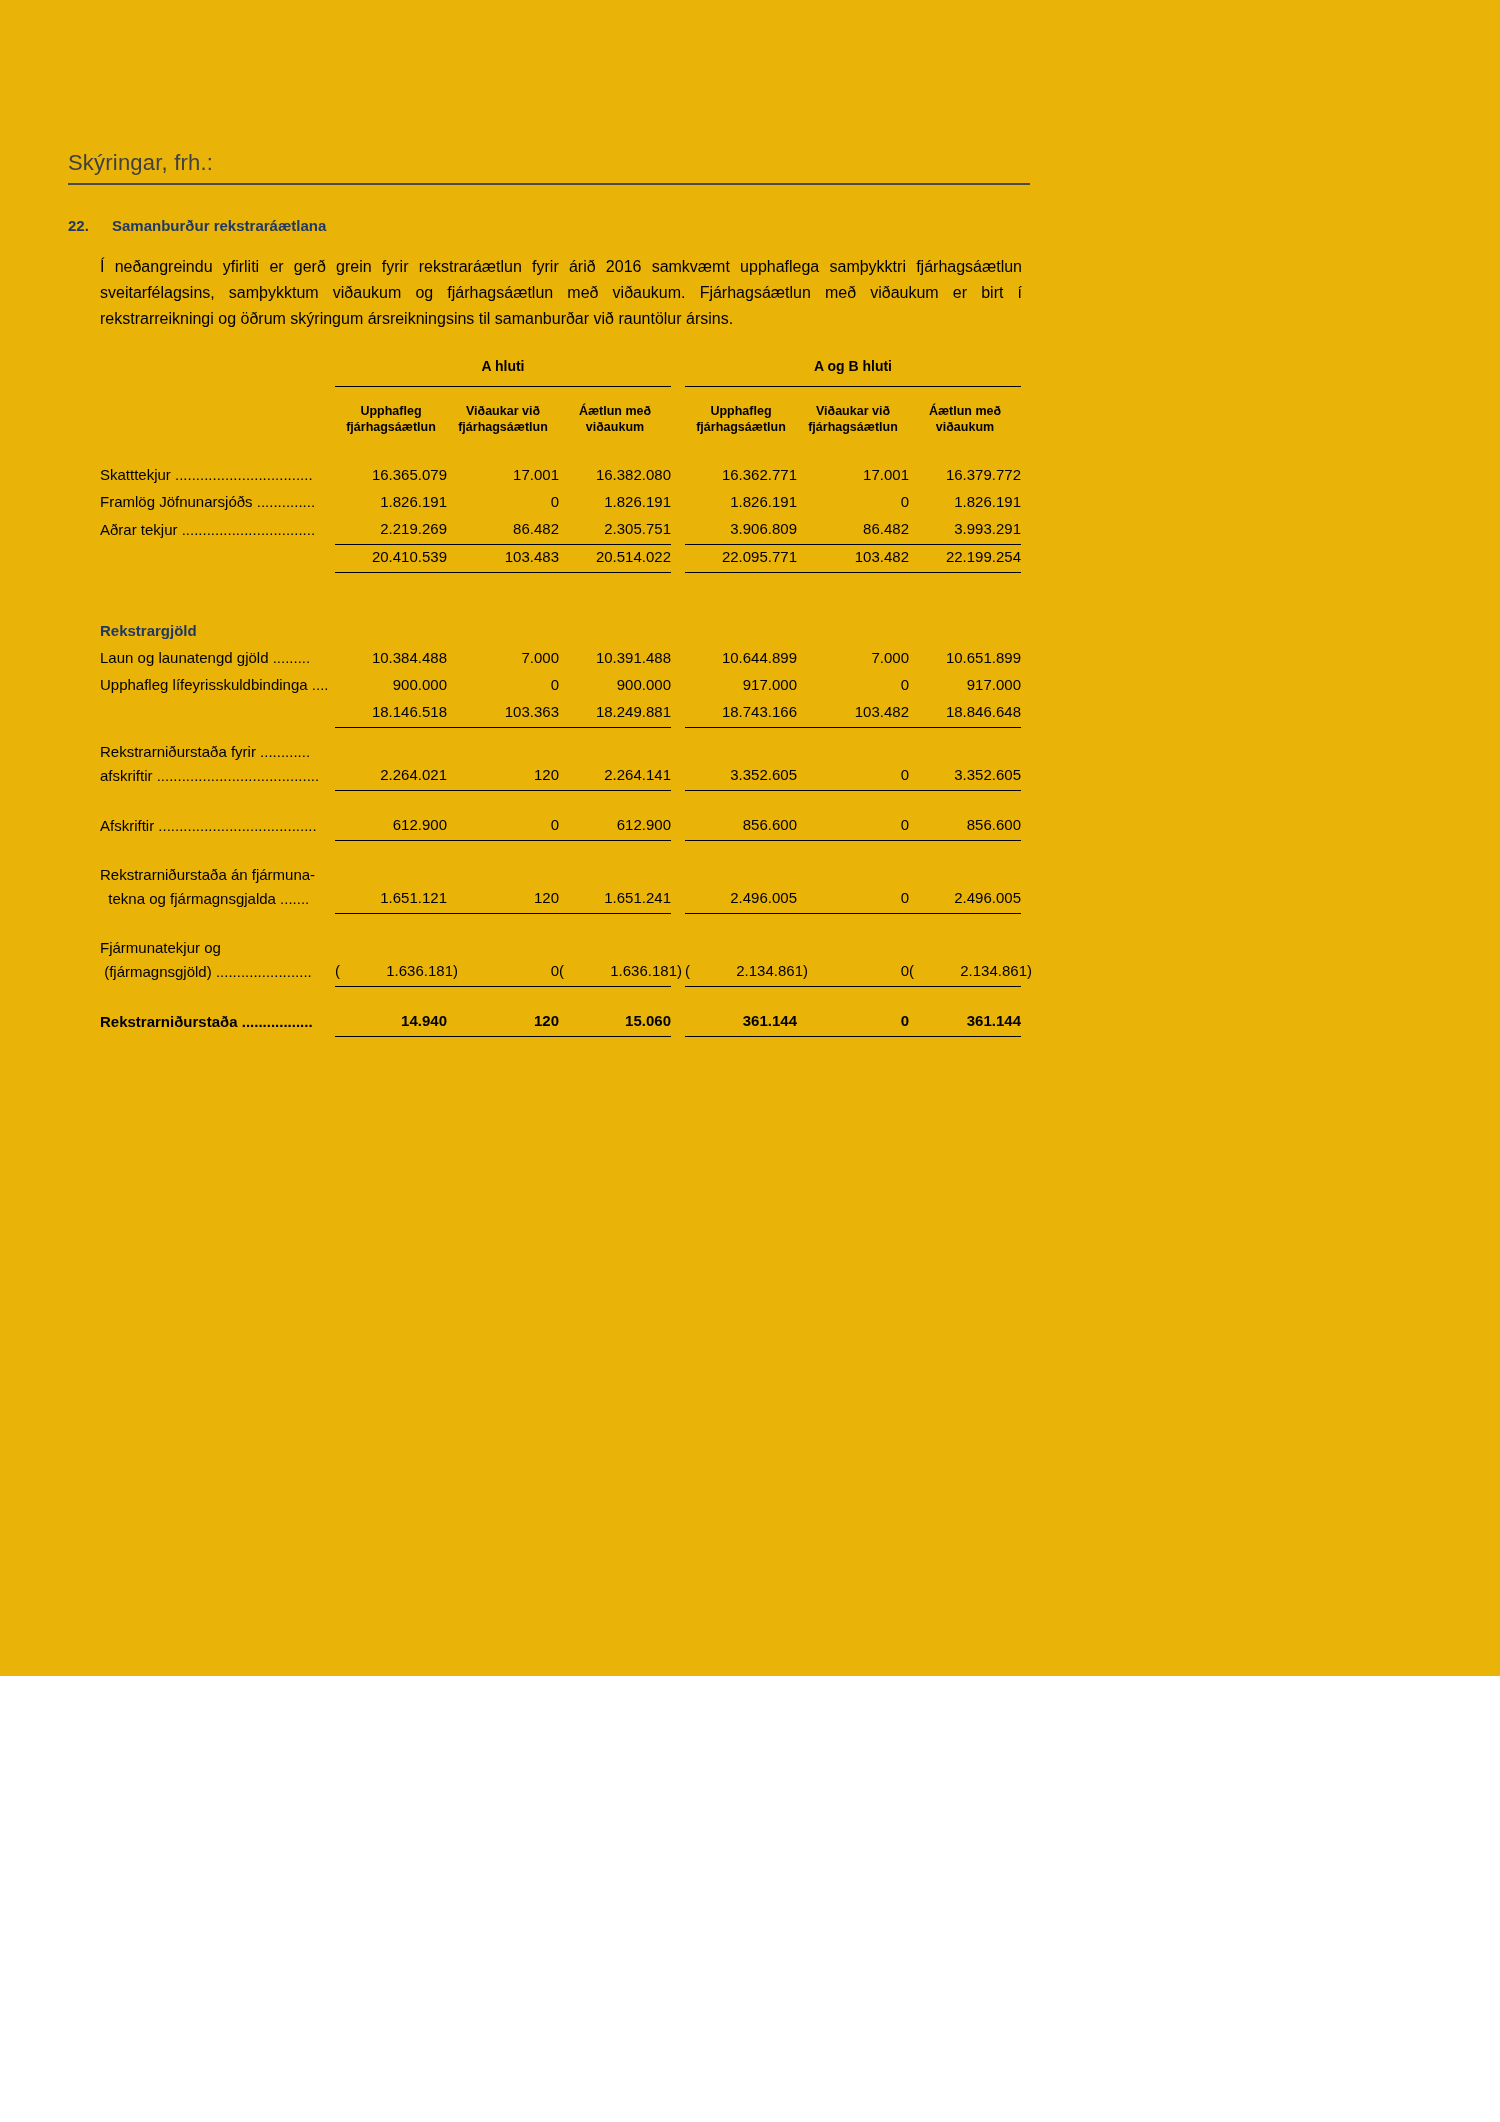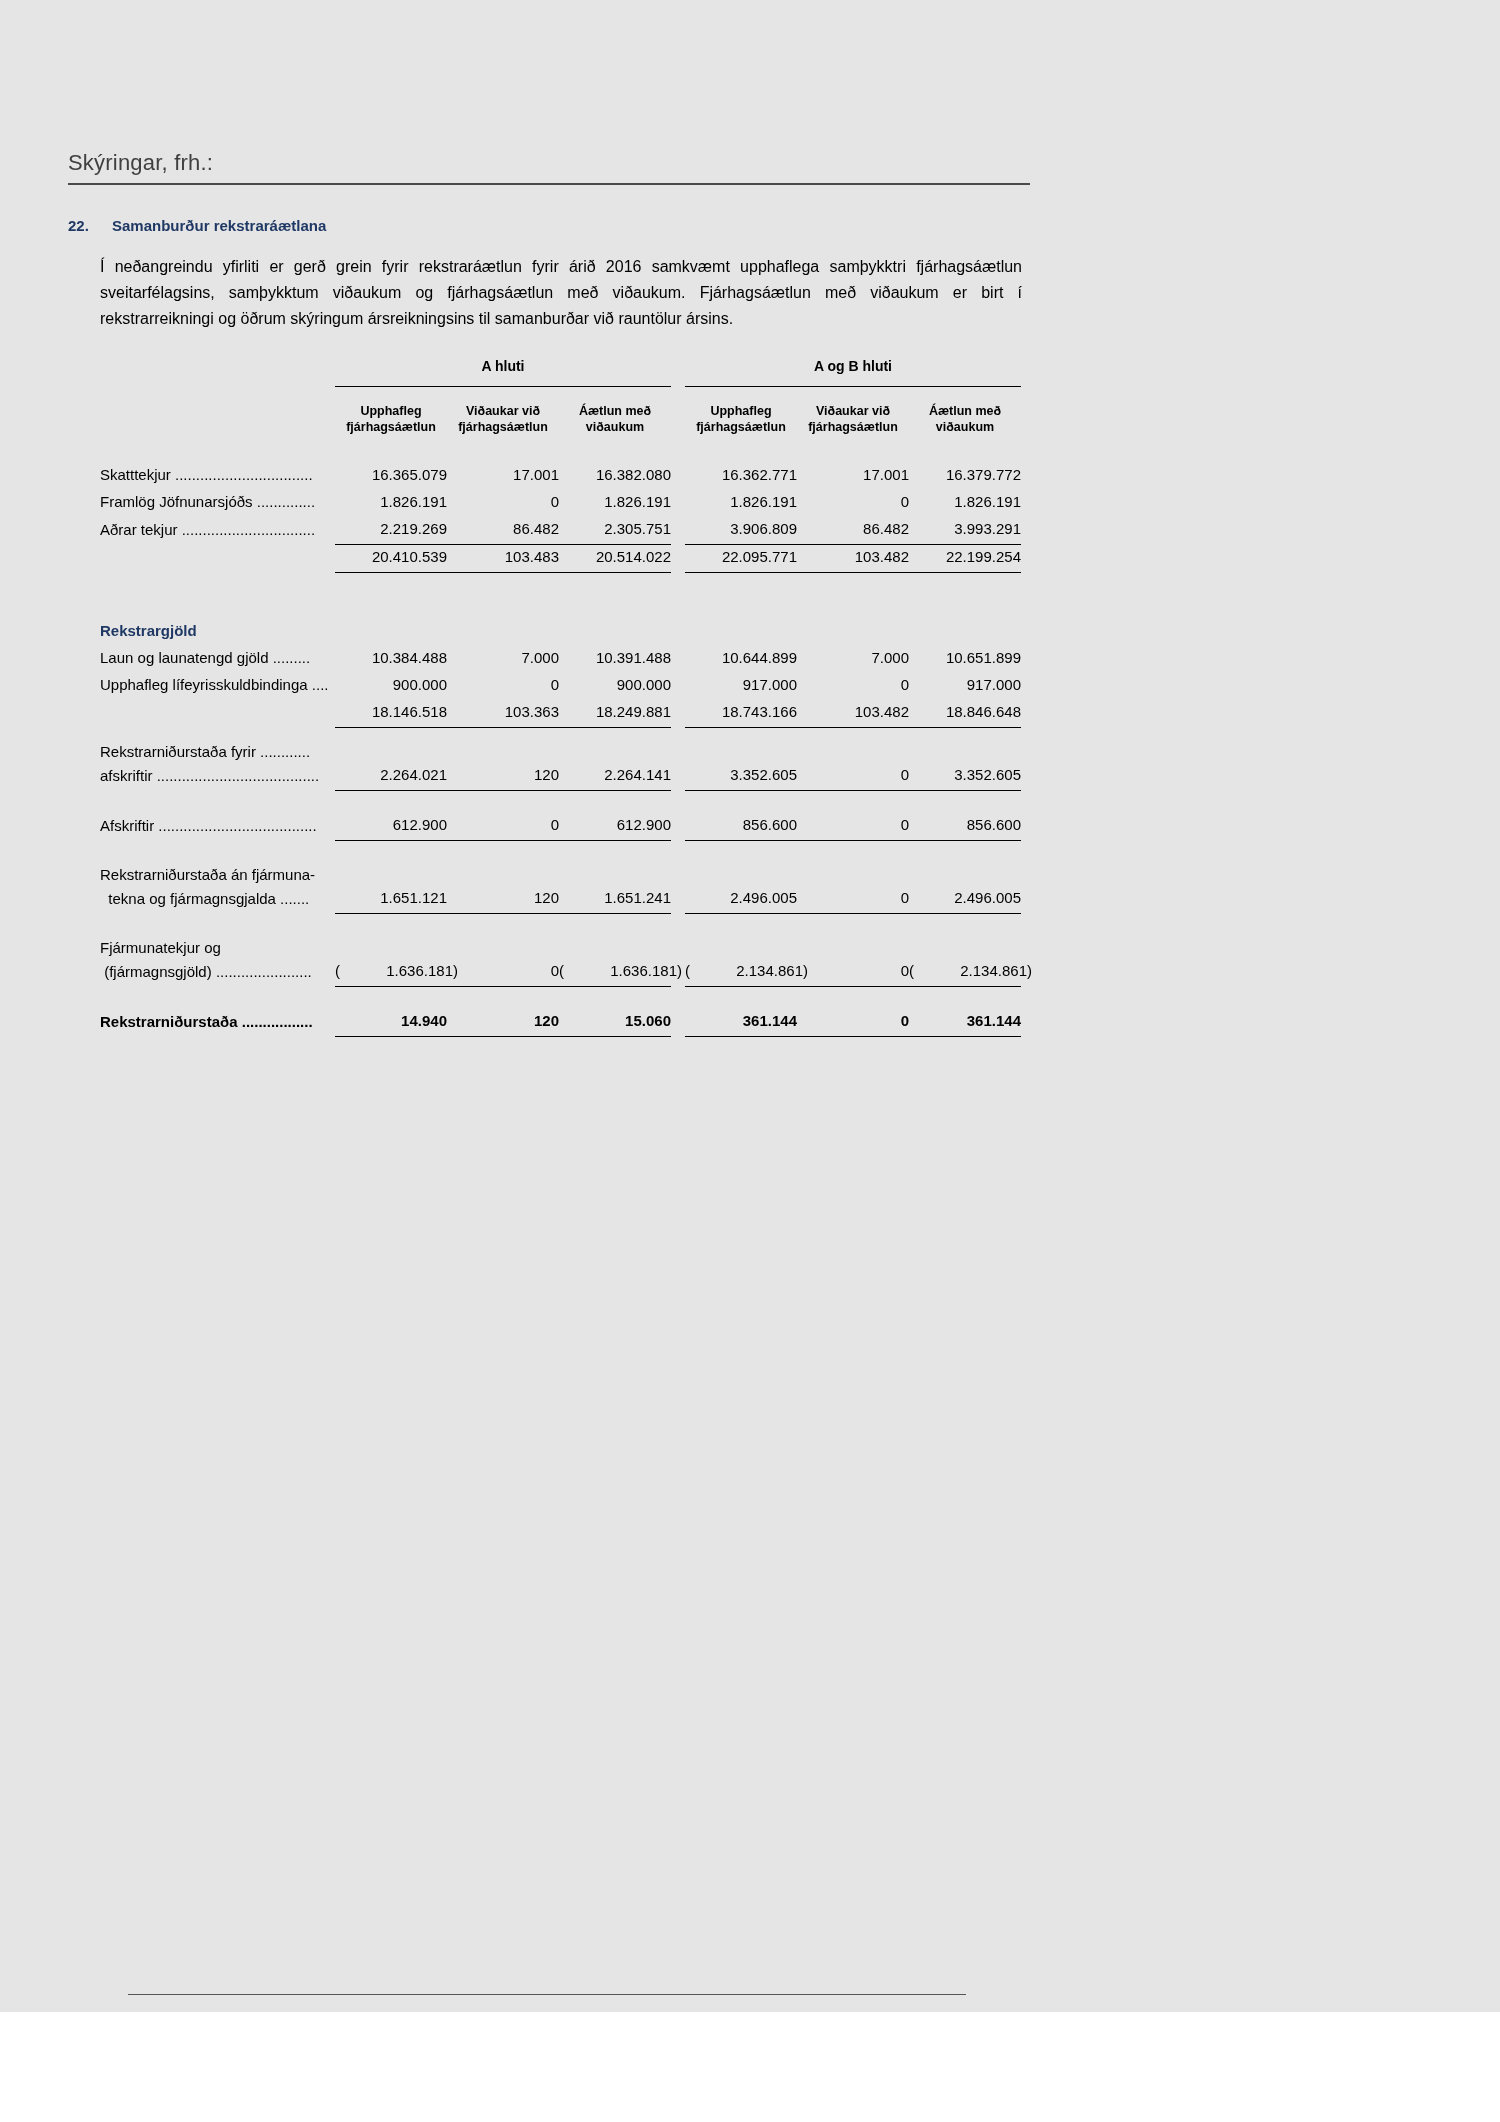--- a/index.html
+++ b/index.html
@@ -1,18 +1,18 @@
 <!DOCTYPE html>
 <html><head>
 <meta charset="utf-8">
 <title>Document</title>
 <style>
   html,body{margin:0;padding:0;background:#ffffff;}
   .page{
-    width:1500px;height:2012px;background:#e5e5e5;position:relative;
+    width:1500px;height:1676px;background:#eab308;position:relative;
     font-family:"Liberation Sans",sans-serif;color:#111;overflow:hidden;
   }
   .content{position:absolute;left:68px;top:150px;width:962px;}
   .doc-title{font-size:22px;color:#404040;letter-spacing:.2px;}
   .title-rule{border-bottom:2px solid #4a4a4a;margin-top:7px;}
   .section-head{margin-top:32px;display:flex;font-weight:bold;color:#1f3864;font-size:15px;gap:12px;}
   .section-num{width:32px;flex:0 0 32px;}
   .intro{margin:20px 0 0 32px;font-size:16px;line-height:26px;text-align:justify;color:#000;width:922px;}
   .table{margin-left:32px;margin-top:26px;font-size:15px;color:#000;}
   .thead-groups{display:flex;align-items:flex-end;}

